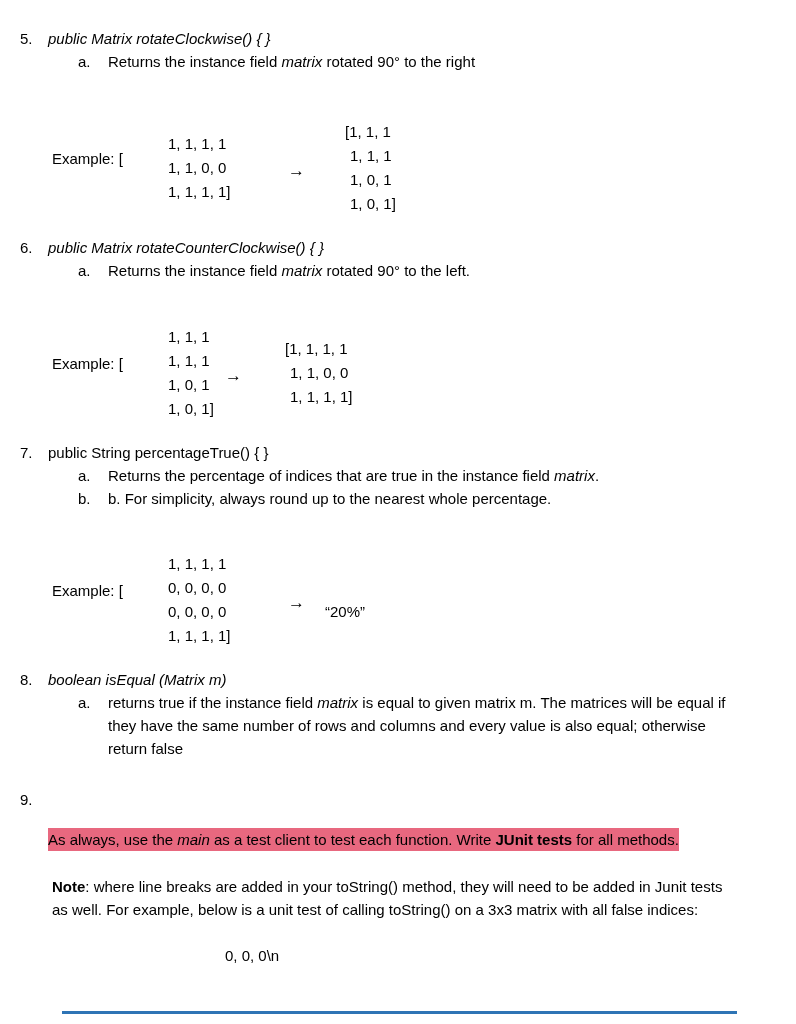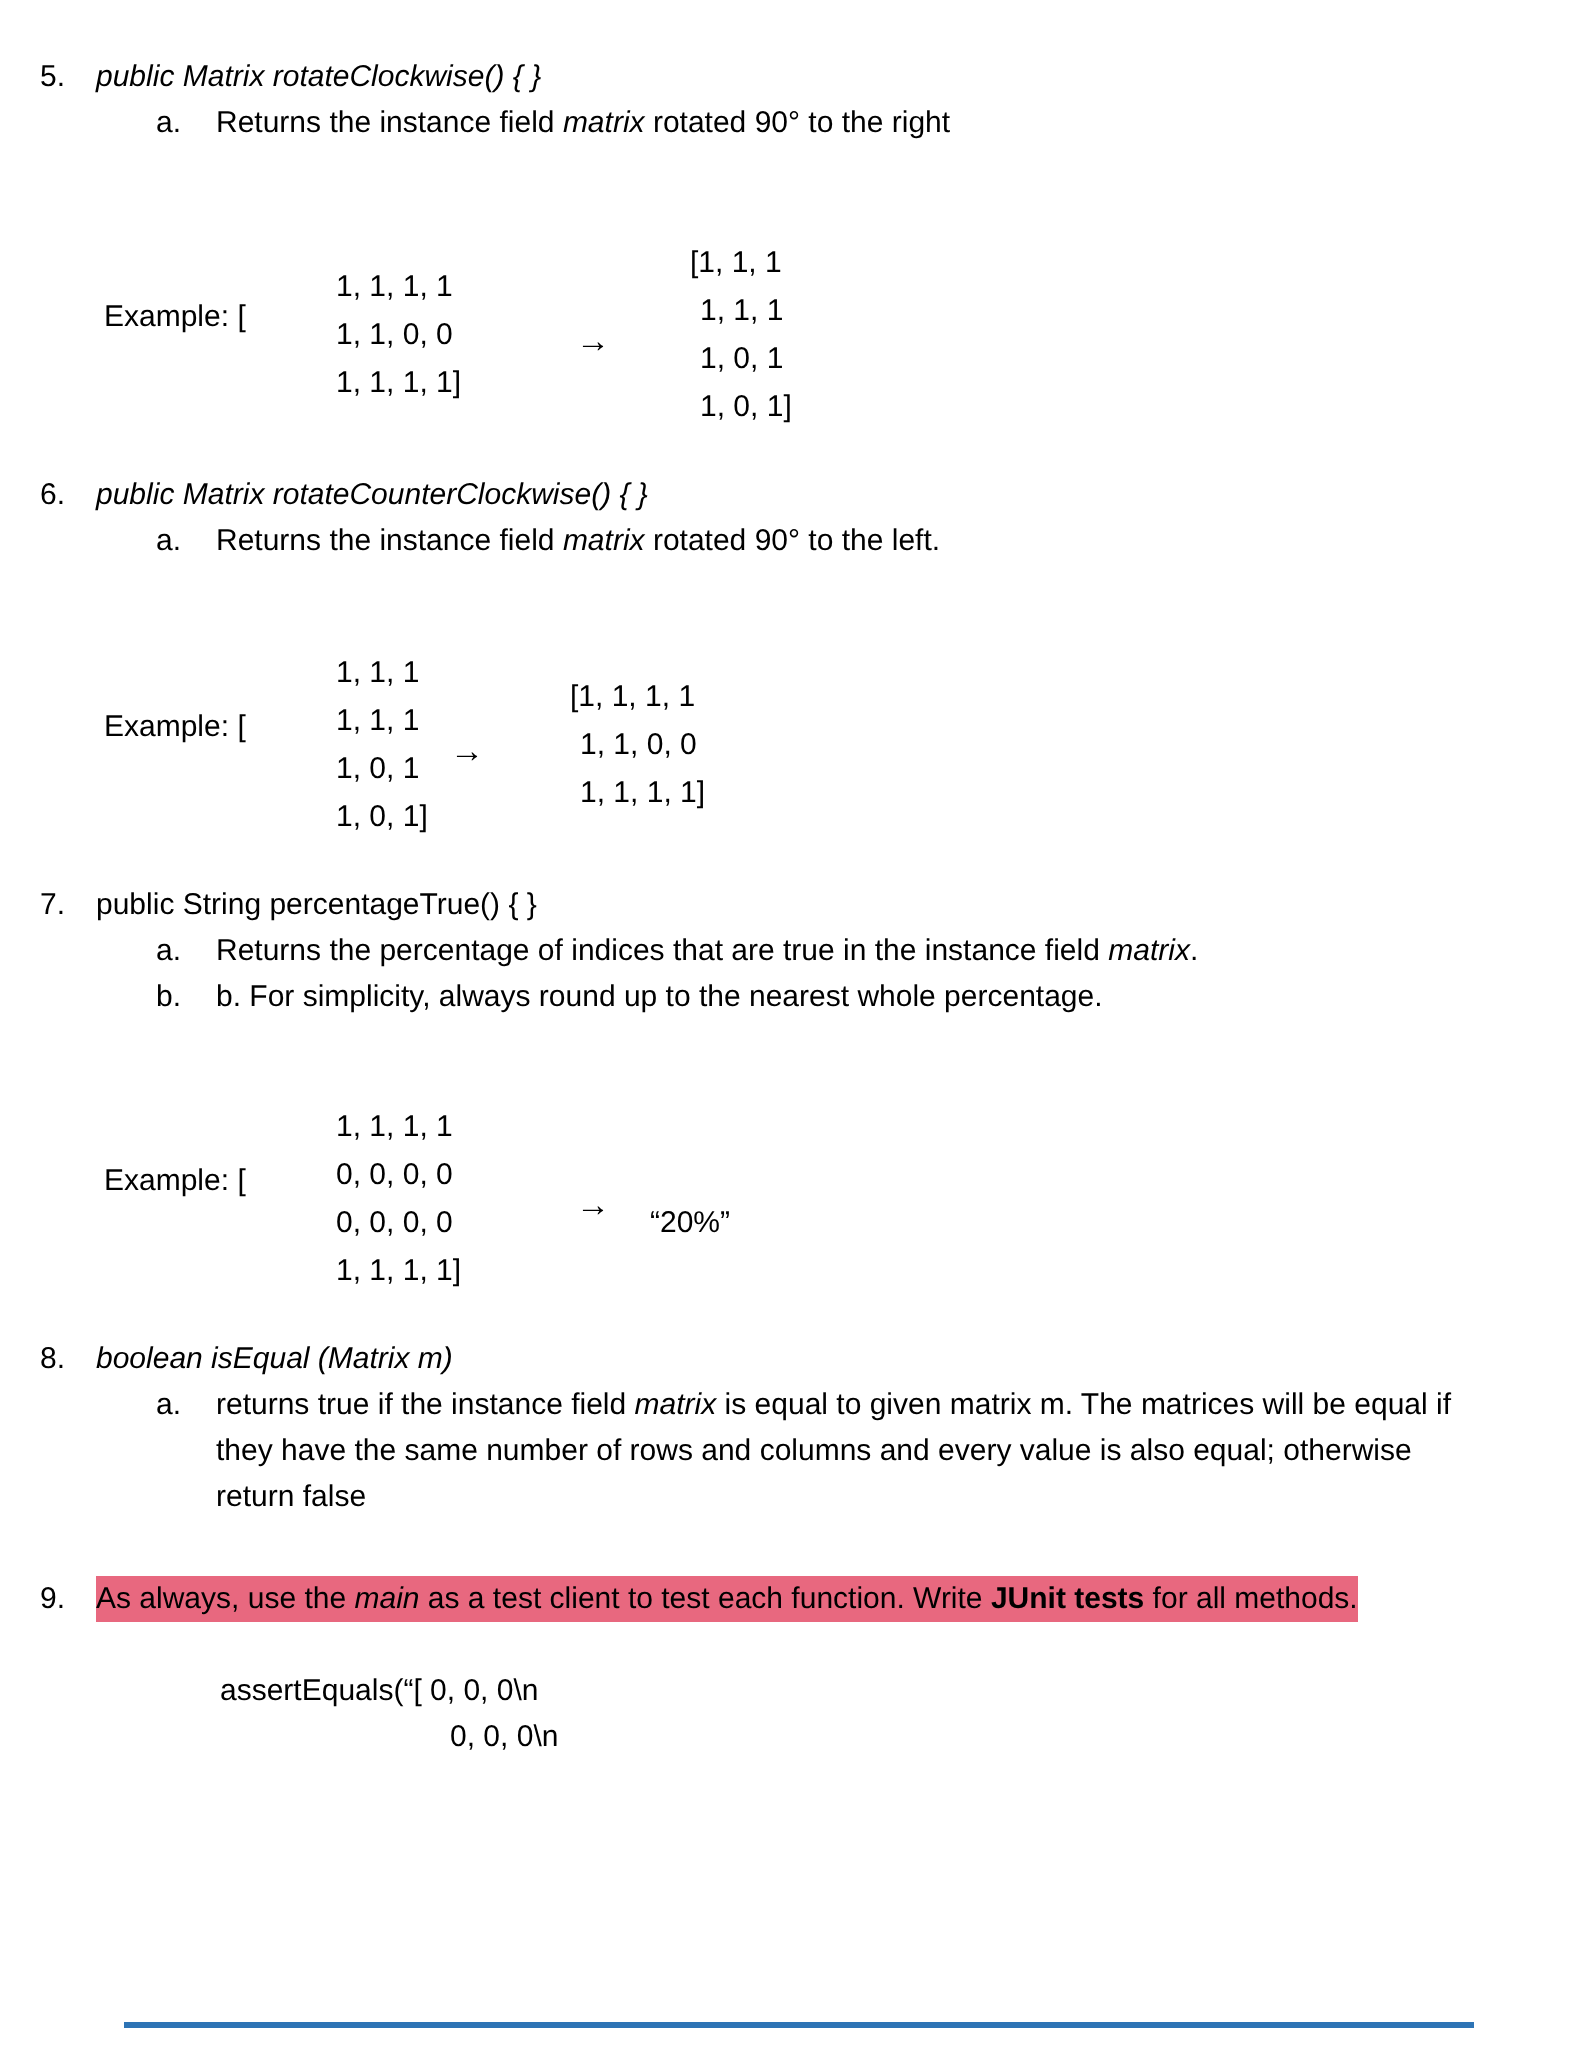--- a/index.html
+++ b/index.html
@@ -32,21 +32,21 @@
   .ex6 { margin-top: 24px; }
   .ex6 .left  { flex: 0 0 57px; }
   .ex6 .arrow { flex: 0 0 60px; }
   .ex7 { margin-top: 23px; }
   .ex7 .left  { flex: 0 0 120px; }
   .ex7 .arrow { flex: 0 0 37px; }
   .ex7 .right { padding-top: 24px; }
 
   .item8 { margin-bottom: 28px; }
 
-  .hl-para { max-width: 684px; line-height: 23px; }
+  .hl-para { max-width: 684px; line-height: 23px; margin-top: 40px; }
   .hl {
     padding: 3px 0;
     box-decoration-break: clone;
     -webkit-box-decoration-break: clone;
   }
   .note { margin: 24px 0 0 32px; max-width: 672px; line-height: 23px; }
   .code { margin-top: 23px; line-height: 23px; }
   .code-line { white-space: pre; }
   .code-line.l1 { margin-left: 90px; }
   .code-line.l2 { margin-left: 205px; }
@@ -153,21 +153,21 @@
     </div>
   </section>
 
   <section class="item">
     <div class="row">
       <span class="num">9.</span>
       <p class="hl-para">
         <span class="hl" style="background-color: rgb(232, 104, 127);"><span>As always, use the </span><span style="font-style: italic;">main</span><span> as a test client to test each function. Write </span><span style="font-weight: bold;">JUnit tests</span><span> for all methods.</span></span>
       </p>
     </div>
+    <p class="note"><span style="font-weight: bold;">Note</span><span>: where line breaks are added in your toString() method, they will need to be added in Junit tests as well. For example, below is a unit test of calling toString() on a 3x3 matrix with all false indices:</span></p>
     <div class="code">
-      <div class="code-line l1">assertEquals(“[ 0, 0, 0\n</div>
       <div class="code-line l2">0, 0, 0\n</div>
     </div>
   </section>
 
 </div>
 
 <div class="divider" style="background-color: rgb(46, 116, 181);"></div>
 
 </body></html>

